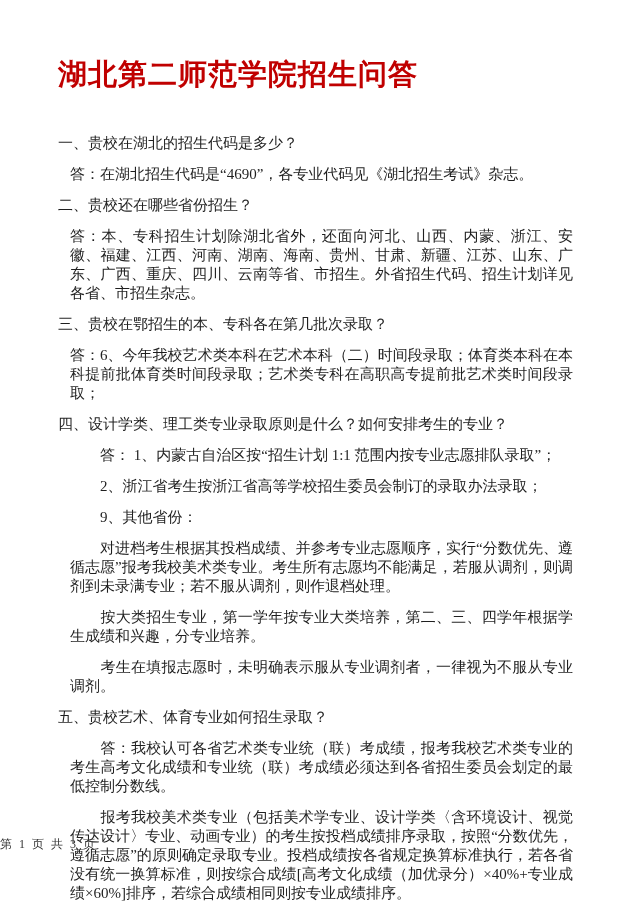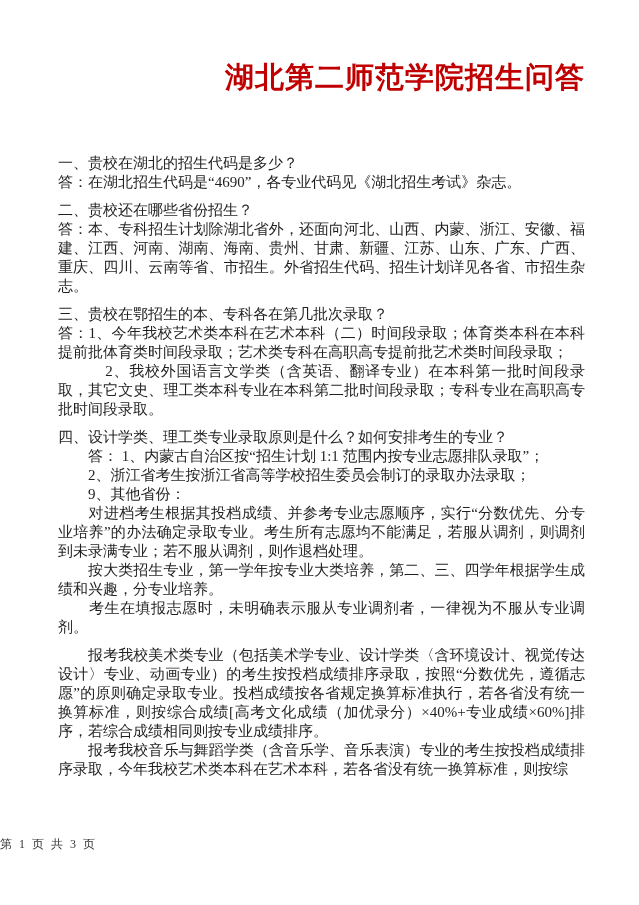--- a/index.html
+++ b/index.html
@@ -12,43 +12,44 @@
     width: 639px;
     height: 905px;
     background: #ffffff;
     box-sizing: border-box;
     padding: 60px 54px 0 58px;
     font-family: "Liberation Serif", "DejaVu Serif", serif;
     color: #1f1f1f;
     overflow: hidden;
   }
   .doc-title {
-    margin: 0 0 60px 0;
-    text-align: right;
+    margin: 0 0 40px 0;
+    text-align: left;
     font-size: 29px;
     line-height: 34px;
     font-weight: bold;
     letter-spacing: 1px;
+    font-family: Liberation Mono, monospace;
   }
   .qa-section + .qa-section {
     margin-top: 9px;
   }
   .question,
   .para {
     font-size: 15px;
     line-height: 19px;
     text-align: justify;
     white-space: pre-wrap;
     word-break: break-all;
   }
   .question {
     margin: 0;
   }
   .para {
-    margin: 0;
+    margin: 12px;
   }
   .page-footer {
     position: absolute;
     left: 0;
     right: 0;
     bottom: 52px;
     text-align: left;
     font-size: 12px;
     letter-spacing: 2px;
     color: #333333;
@@ -64,32 +65,33 @@
       <section class="qa-section">
         <div class="question">一、贵校在湖北的招生代码是多少？</div>
         <div class="para">答：在湖北招生代码是“4690”，各专业代码见《湖北招生考试》杂志。</div>
       </section>
       <section class="qa-section">
         <div class="question">二、贵校还在哪些省份招生？</div>
         <div class="para">答：本、专科招生计划除湖北省外，还面向河北、山西、内蒙、浙江、安徽、福建、江西、河南、湖南、海南、贵州、甘肃、新疆、江苏、山东、广东、广西、重庆、四川、云南等省、市招生。外省招生代码、招生计划详见各省、市招生杂志。</div>
       </section>
       <section class="qa-section">
         <div class="question">三、贵校在鄂招生的本、专科各在第几批次录取？</div>
-        <div class="para">答：1、今年我校艺术类本科在艺术本科（二）时间段录取；体育类本科在本科提前批体育类时间段录取；艺术类专科在高职高专提前批艺术类时间段录取；</div>
-        <div class="para">　　　2、我校外国语言文学类（含英语、翻译专业）在本科第一批时间段录取，其它文史、理工类本科专业在本科第二批时间段录取；专科专业在高职高专批时间段录取。</div>
+        <div class="para">答：6、今年我校艺术类本科在艺术本科（二）时间段录取；体育类本科在本科提前批体育类时间段录取；艺术类专科在高职高专提前批艺术类时间段录取；</div>
       </section>
       <section class="qa-section">
         <div class="question">四、设计学类、理工类专业录取原则是什么？如何安排考生的专业？</div>
         <div class="para">　　答： 1、内蒙古自治区按“招生计划 1:1 范围内按专业志愿排队录取”；</div>
         <div class="para">　　2、浙江省考生按浙江省高等学校招生委员会制订的录取办法录取；</div>
         <div class="para">　　9、其他省份：</div>
-        <div class="para">　　对进档考生根据其投档成绩、并参考专业志愿顺序，实行“分数优先、分专业培养”的办法确定录取专业。考生所有志愿均不能满足，若服从调剂，则调剂到未录满专业；若不服从调剂，则作退档处理。</div>
+        <div class="para">　　对进档考生根据其投档成绩、并参考专业志愿顺序，实行“分数优先、遵循志愿”报考我校美术类专业。考生所有志愿均不能满足，若服从调剂，则调剂到未录满专业；若不服从调剂，则作退档处理。</div>
         <div class="para">　　按大类招生专业，第一学年按专业大类培养，第二、三、四学年根据学生成绩和兴趣，分专业培养。</div>
         <div class="para">　　考生在填报志愿时，未明确表示服从专业调剂者，一律视为不服从专业调剂。</div>
       </section>
       <section class="qa-section">
+        <div class="question">五、贵校艺术、体育专业如何招生录取？</div>
+        <div class="para">　　答：我校认可各省艺术类专业统（联）考成绩，报考我校艺术类专业的考生高考文化成绩和专业统（联）考成绩必须达到各省招生委员会划定的最低控制分数线。</div>
         <div class="para">　　报考我校美术类专业（包括美术学专业、设计学类〈含环境设计、视觉传达设计〉专业、动画专业）的考生按投档成绩排序录取，按照“分数优先，遵循志愿”的原则确定录取专业。投档成绩按各省规定换算标准执行，若各省没有统一换算标准，则按综合成绩[高考文化成绩（加优录分）×40%+专业成绩×60%]排序，若综合成绩相同则按专业成绩排序。</div>
         <div class="para">　　报考我校音乐与舞蹈学类（含音乐学、音乐表演）专业的考生按投档成绩排序录取，今年我校艺术类本科在艺术本科，若各省没有统一换算标准，则按综</div>
       </section>
     </main>
 
   <div class="page-footer">第 1 页 共 3 页</div>
 </div>
 
 </body></html>

